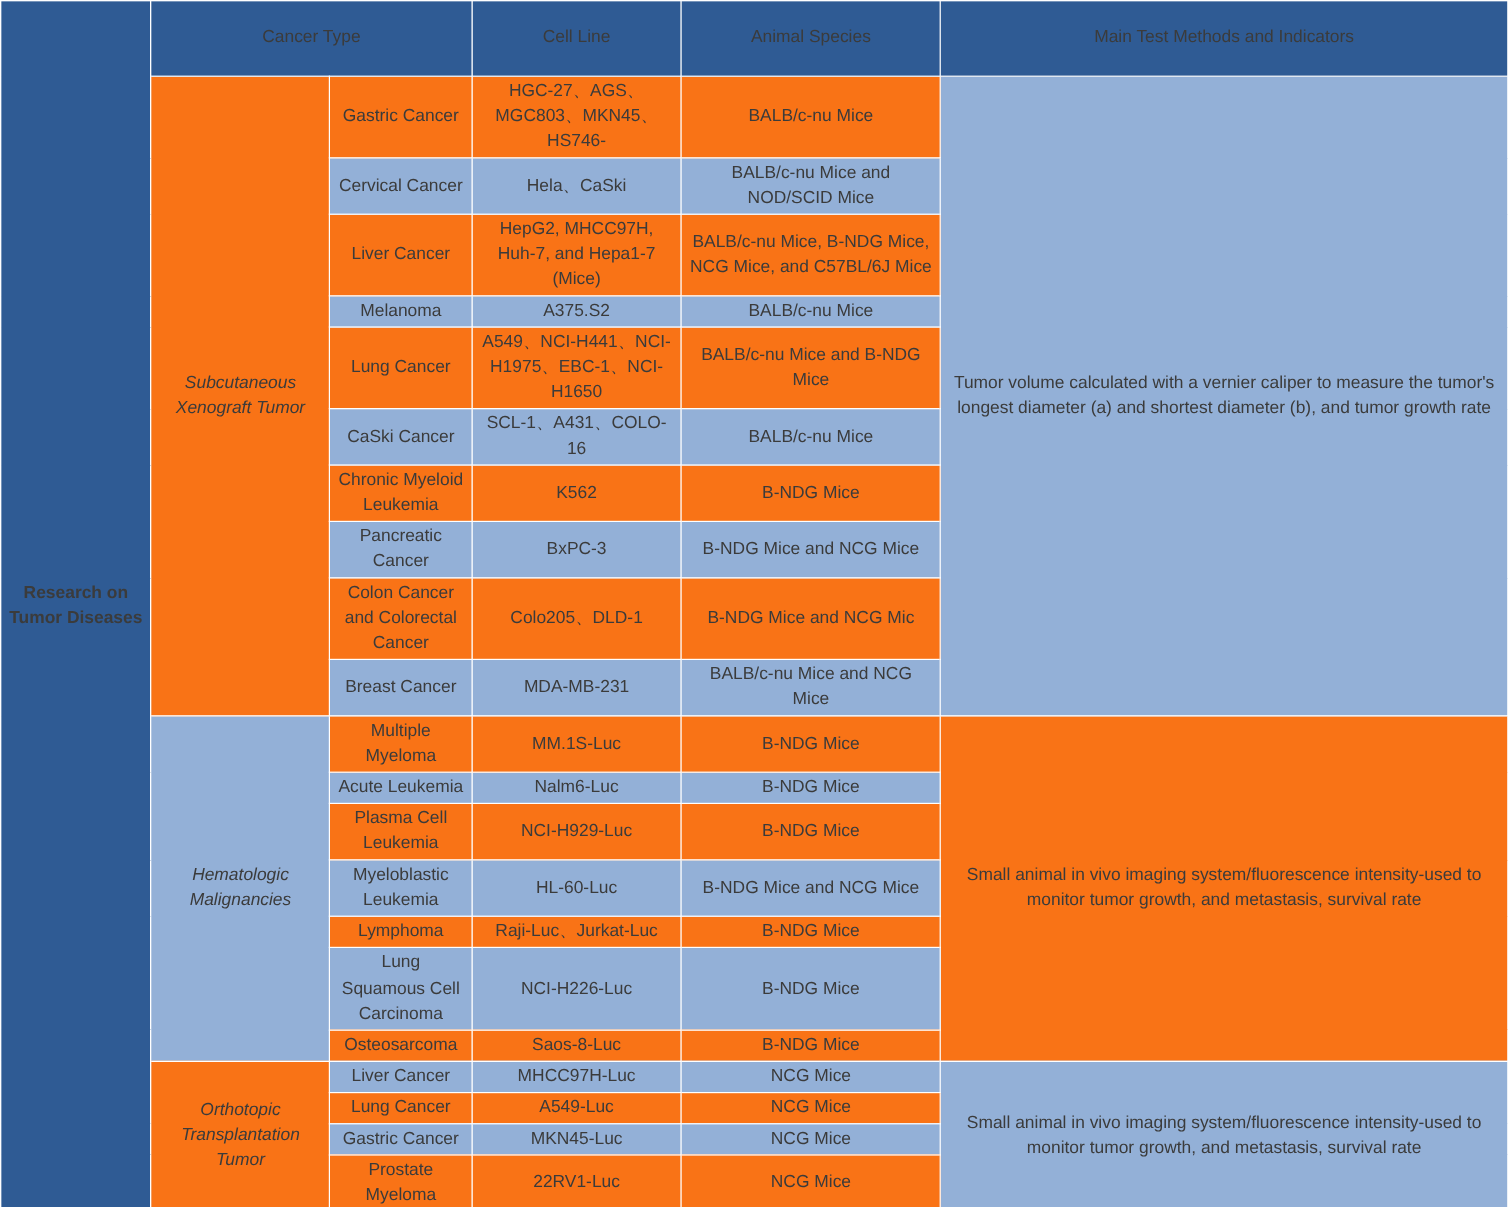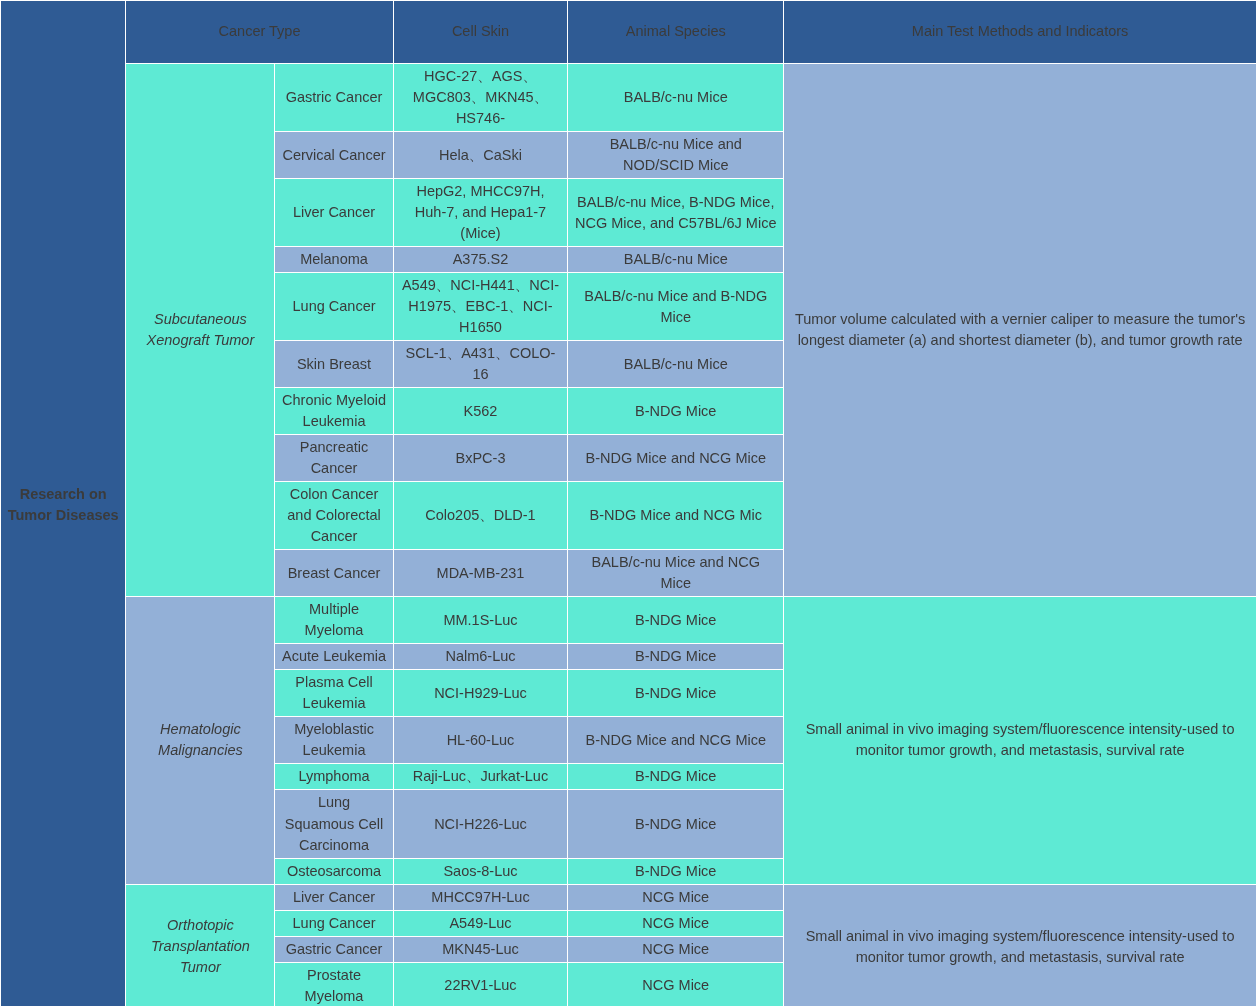--- a/index.html
+++ b/index.html
@@ -41,21 +41,21 @@
   
   td.header-cell{
     background:#2f5b94;
     color:#ffffff;
     font-size:15.5px;
     font-weight:400;
     height:58px;
     border-color:#ffffff;
   }
   
-  td.tint-light{ background:#5eead4; }
+  td.tint-light{ background:#f97316; }
   td.tint-mid{ background:#93b0d7; }
   
   col.c-root{width:122px;}
   col.c-category{width:145px;}
   col.c-cancer{width:115px;}
   col.c-cellline{width:170px;}
   col.c-animal{width:210px;}
   col.c-methods{width:460px;}
   td.category-cell{font-size:14.5px;font-style:italic;}
   td.methods-cell{font-size:14.5px;line-height:1.5;padding:4px 10px;}
@@ -69,21 +69,21 @@
     <col class="c-category">
     <col class="c-cancer">
     <col class="c-cellline">
     <col class="c-animal">
     <col class="c-methods">
   </colgroup>
   <tbody id="table-body">
       <tr>
         <td class="root-cell" rowspan="22">Research on Tumor Diseases</td>
         <td class="header-cell" colspan="2">Cancer Type</td>
-        <td class="header-cell">Cell Skin</td>
+        <td class="header-cell">Cell Line</td>
         <td class="header-cell">Animal Species</td>
         <td class="header-cell">Main Test Methods and Indicators</td>
       </tr>
       <tr>
         <td class="category-cell tint-light" rowspan="10">Subcutaneous Xenograft Tumor</td>
         <td class="tint-light">Gastric Cancer</td>
         <td class="tint-light">HGC-27、AGS、MGC803、MKN45、HS746-</td>
         <td class="tint-light">BALB/c-nu Mice</td>
         <td class="methods-cell tint-mid" rowspan="10">Tumor volume calculated with a vernier caliper to measure the tumor's longest diameter (a) and shortest diameter (b), and tumor growth rate</td>
       </tr>
@@ -101,21 +101,21 @@
         <td class="tint-mid">Melanoma</td>
         <td class="tint-mid">A375.S2</td>
         <td class="tint-mid">BALB/c-nu Mice</td>
       </tr>
       <tr>
         <td class="tint-light">Lung Cancer</td>
         <td class="tint-light">A549、NCI-H441、NCI-H1975、EBC-1、NCI-H1650</td>
         <td class="tint-light">BALB/c-nu Mice and B-NDG Mice</td>
       </tr>
       <tr>
-        <td class="tint-mid">Skin Breast</td>
+        <td class="tint-mid">CaSki Cancer</td>
         <td class="tint-mid">SCL-1、A431、COLO-16</td>
         <td class="tint-mid">BALB/c-nu Mice</td>
       </tr>
       <tr>
         <td class="tint-light">Chronic Myeloid Leukemia</td>
         <td class="tint-light">K562</td>
         <td class="tint-light">B-NDG Mice</td>
       </tr>
       <tr>
         <td class="tint-mid">Pancreatic Cancer</td>

